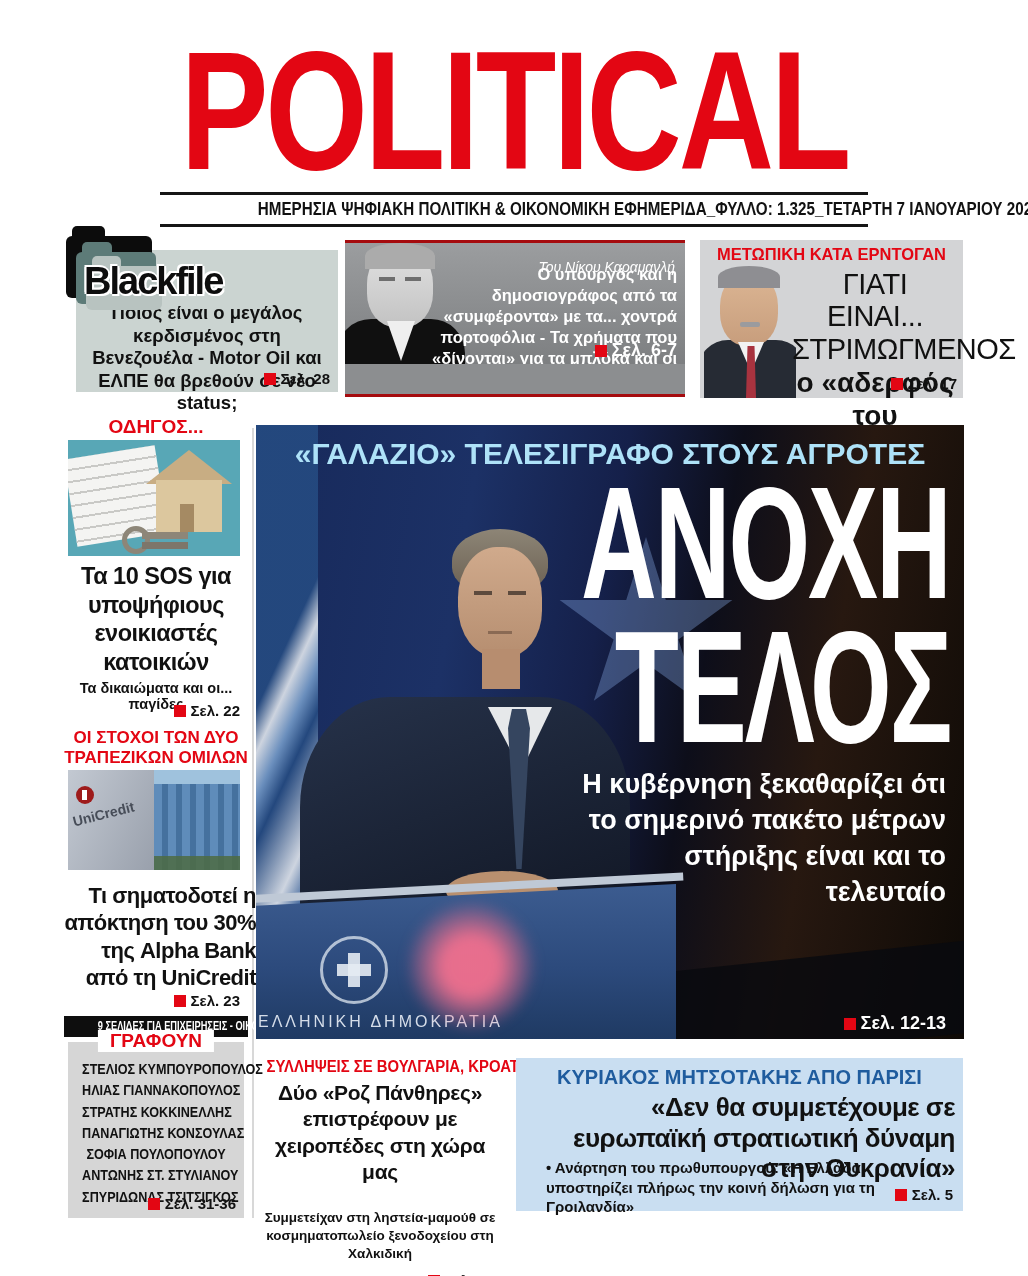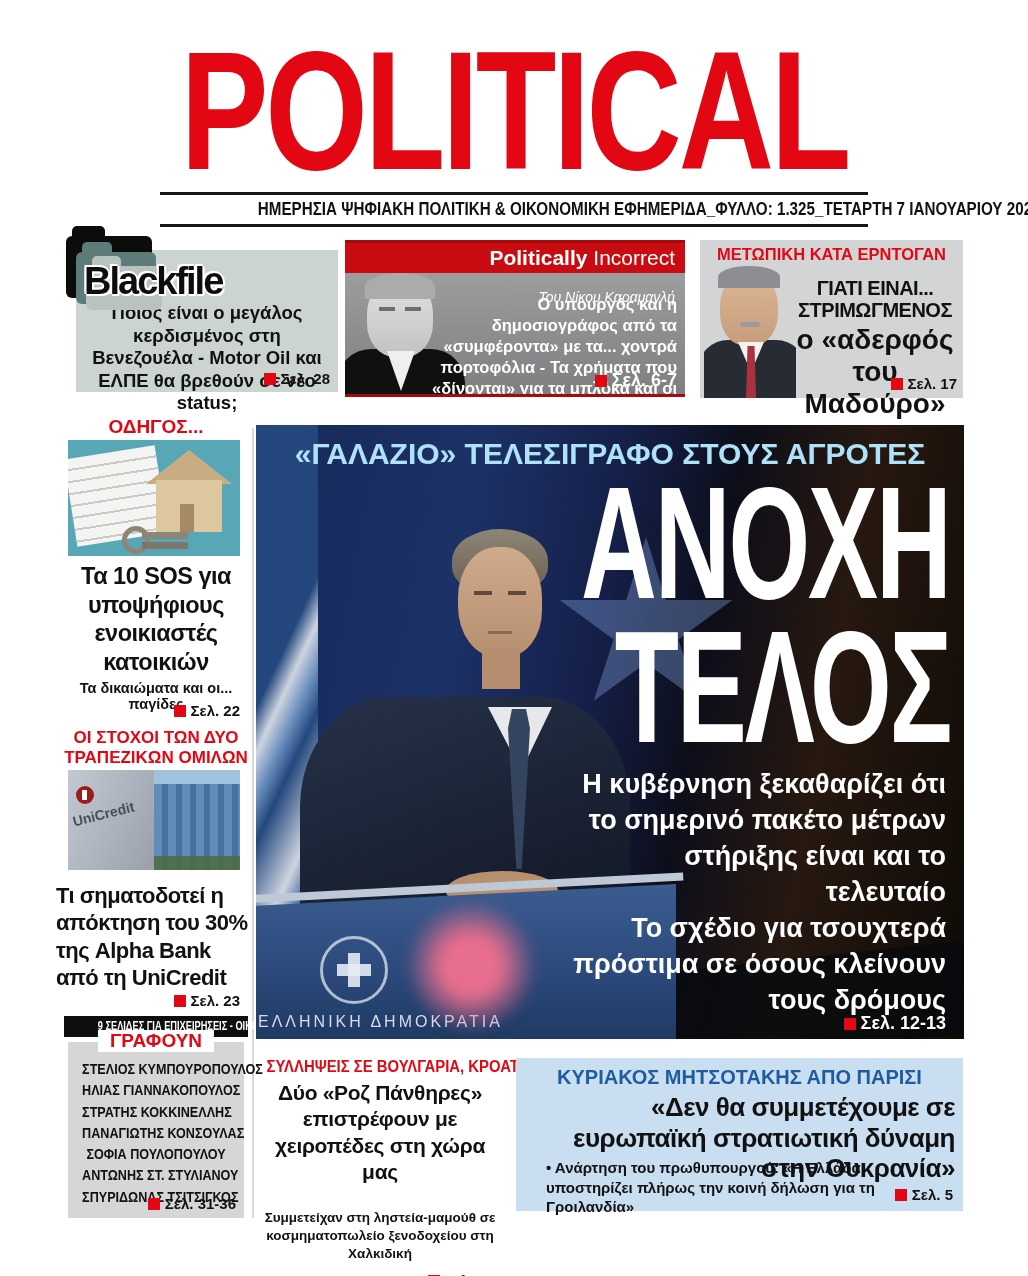--- a/index.html
+++ b/index.html
@@ -44,21 +44,21 @@
   .pol-page{position:absolute;right:8px;bottom:3px;z-index:4;}
   .pol-photo{position:absolute;left:0;top:0;width:118px;height:121px;}
   .pp-head{position:absolute;left:22px;top:4px;width:66px;height:80px;background:linear-gradient(180deg,#e2e2e2,#c2c2c2);border-radius:46% 46% 42% 42%;}
   .pp-hair{position:absolute;left:20px;top:0;width:70px;height:26px;background:#ababab;border-radius:50% 50% 0 0;}
   .pp-brow{position:absolute;left:34px;top:34px;width:16px;height:4px;background:#6e6e6e;box-shadow:26px 0 #6e6e6e;}
   .pp-suit{position:absolute;left:-8px;top:76px;width:128px;height:46px;background:#101010;border-radius:34px 34px 0 0;}
   .pp-shirt{position:absolute;left:42px;top:78px;width:28px;height:40px;background:#efefef;clip-path:polygon(0 0,100% 0,50% 100%);}
   .erd-box{left:700px;top:240px;width:263px;height:158px;background:#d3d4d6;}
   .erd-kicker{position:absolute;left:0;right:0;top:5px;font-size:16.5px;}
   .erd-text{position:absolute;left:92px;right:5px;top:28px;text-align:center;}
-  .erd-h1{font-weight:bold;font-size:20px;line-height:1.12;letter-spacing:-0.5px;margin-top:9px;}
+  .erd-h1{font-weight:normal;font-size:29px;line-height:1.12;letter-spacing:-0.5px;}
   .erd-h2{font-weight:bold;font-size:28px;line-height:1.15;margin-top:2px;}
   .erd-page{position:absolute;right:6px;bottom:6px;}
   .erd-photo{position:absolute;left:4px;top:26px;width:92px;height:132px;overflow:hidden;}
   .ed-head{position:absolute;left:16px;top:6px;width:58px;height:74px;background:linear-gradient(180deg,#dcb694,#c79d7c);border-radius:46% 46% 44% 44%;}
   .ed-hair{position:absolute;left:14px;top:0;width:62px;height:22px;background:#8e8e92;border-radius:50% 50% 0 0;}
   .ed-mus{position:absolute;left:36px;top:56px;width:20px;height:5px;background:#9b9b9e;border-radius:2px;}
   .ed-suit{position:absolute;left:-6px;top:74px;width:108px;height:60px;background:#262b34;border-radius:30px 30px 0 0;}
   .ed-shirt{position:absolute;left:34px;top:76px;width:26px;height:30px;background:#f2f2f2;clip-path:polygon(0 0,100% 0,50% 100%);}
   .ed-tie{position:absolute;left:42px;top:80px;width:10px;height:52px;background:#a8333f;clip-path:polygon(15% 0,85% 0,100% 100%,0 100%);}
   
@@ -77,21 +77,21 @@
   .sb-p1{left:64px;top:702px;width:176px;text-align:right;}
   .sb-k2{left:64px;top:728px;width:184px;font-size:17px;line-height:1.18;}
   .banks{left:68px;top:770px;width:172px;height:100px;overflow:hidden;}
   .bk-left{position:absolute;left:0;top:0;width:86px;height:100%;background:linear-gradient(115deg,#c3c9d2,#99a0ac);}
   .bk-logo{position:absolute;left:8px;top:16px;width:18px;height:18px;background:#9e1b1b;border-radius:50%;}
   .bk-logo::after{content:"";position:absolute;left:6px;top:4px;width:5px;height:10px;background:#fff;}
   .bk-name{position:absolute;left:4px;top:36px;font-weight:bold;font-size:14px;color:#474d58;transform:rotate(-14deg);}
   .bk-right{position:absolute;left:86px;top:0;width:86px;height:100%;
     background:linear-gradient(180deg,#9fc2dd 0 14%,transparent 14%),repeating-linear-gradient(90deg,#5f8cba 0 8px,#45719e 8px 14px);}
   .bk-green{position:absolute;left:86px;bottom:0;width:86px;height:14px;background:#4e6b42;opacity:0.85;}
-  .sb-h2{left:56px;top:882px;width:200px;text-align:left;font-weight:bold;font-size:22px;line-height:1.24;letter-spacing:-0.5px;}
+  .sb-h2{left:56px;top:882px;width:200px;text-align:right;font-weight:bold;font-size:22px;line-height:1.24;letter-spacing:-0.5px;}
   .sb-p2{left:64px;top:992px;width:176px;text-align:right;}
   .sb-banner{left:64px;top:1016px;width:184px;height:21px;background:#0e0e0e;color:#fff;text-align:center;}
   .sb-banner span{display:inline-block;white-space:nowrap;font-weight:bold;font-size:12.5px;line-height:21px;
     transform:scaleX(0.74);transform-origin:center;}
   .graf{left:68px;top:1042px;width:176px;height:176px;background:#d6d6d6;}
   .graf-title{position:absolute;left:50%;top:-12px;transform:translateX(-50%);background:#fff;padding:0 12px;
     color:#e30613;font-weight:bold;font-size:19px;white-space:nowrap;}
   .graf-names{position:absolute;left:0;right:0;top:16px;text-align:center;transform:scaleX(0.84);transform-origin:center;}
   .graf-names span{display:block;font-weight:bold;font-size:15px;line-height:1.42;white-space:nowrap;}
   .graf-page{position:absolute;right:8px;bottom:6px;}
@@ -164,21 +164,20 @@
       <div class="folder f1"></div>
       <div class="folder f2"></div>
       <div class="folder f3"></div>
     </div>
     <div class="bf-title">Blackfile</div>
     <div class="bf-text">Ποιος είναι ο μεγάλος κερδισμένος στη Βενεζουέλα - Motor Oil και ΕΛΠΕ θα βρεθούν σε νέο status;</div>
     <div class="bf-page pageref"><span class="sq"></span><span>Σελ. 28</span></div>
   </div>
 
   <div class="abs pol-box">
-    <div class="pol-strip"><b>Politically</b><span class="lt"> Incorrect</span></div>
     <div class="pol-body">
       <div class="pol-photo">
         <div class="pp-suit"></div>
         <div class="pp-head"></div>
         <div class="pp-hair"></div>
         <div class="pp-brow"></div>
         <div class="pp-shirt"></div>
       </div>
       <div class="pol-byline">Του Νίκου Καραμανλή</div>
       <div class="pol-text">Ο υπουργός και η δημοσιογράφος από τα «συμφέροντα» με τα... χοντρά πορτοφόλια - Τα χρήματα που «δίνονται» για τα μπλόκα και οι διαγωνισμοί</div>
@@ -258,21 +257,20 @@
     <div class="podium">
       <div class="emblem"></div>
       <div class="pod-text">ΕΛΛΗΝΙΚΗ ΔΗΜΟΚΡΑΤΙΑ</div>
     </div>
     <div class="pod-bar"></div>
     <div class="pinkorb"></div>
     <div class="ph-kicker">«ΓΑΛΑΖΙΟ» ΤΕΛΕΣΙΓΡΑΦΟ ΣΤΟΥΣ ΑΓΡΟΤΕΣ</div>
     <div class="ph-h1">ΑΝΟΧΗ</div>
     <div class="ph-h2">ΤΕΛΟΣ</div>
     <div class="ph-deck ph-d1">Η κυβέρνηση ξεκαθαρίζει ότι το σημερινό πακέτο μέτρων στήριξης είναι και το τελευταίο</div>
-    <div class="ph-deck ph-d2">Το σχέδιο για τσουχτερά πρόστιμα σε όσους κλείνουν τους δρόμους</div>
     <div class="ph-page pageref white"><span class="sq"></span><span>Σελ. 12-13</span></div>
   </div>
 
   <div class="abs panthers">
     <div class="pan-k kicker">ΣΥΛΛΗΨΕΙΣ ΣΕ ΒΟΥΛΓΑΡΙΑ, ΚΡΟΑΤΙΑ</div>
     <div class="pan-h">Δύο «Ροζ Πάνθηρες» επιστρέφουν με χειροπέδες στη χώρα μας</div>
     <div class="pan-s">Συμμετείχαν στη ληστεία-μαμούθ σε κοσμηματοπωλείο ξενοδοχείου στη Χαλκιδική</div>
     <div class="pan-p pageref"><span class="sq"></span><span>Σελ. 40</span></div>
   </div>
 

